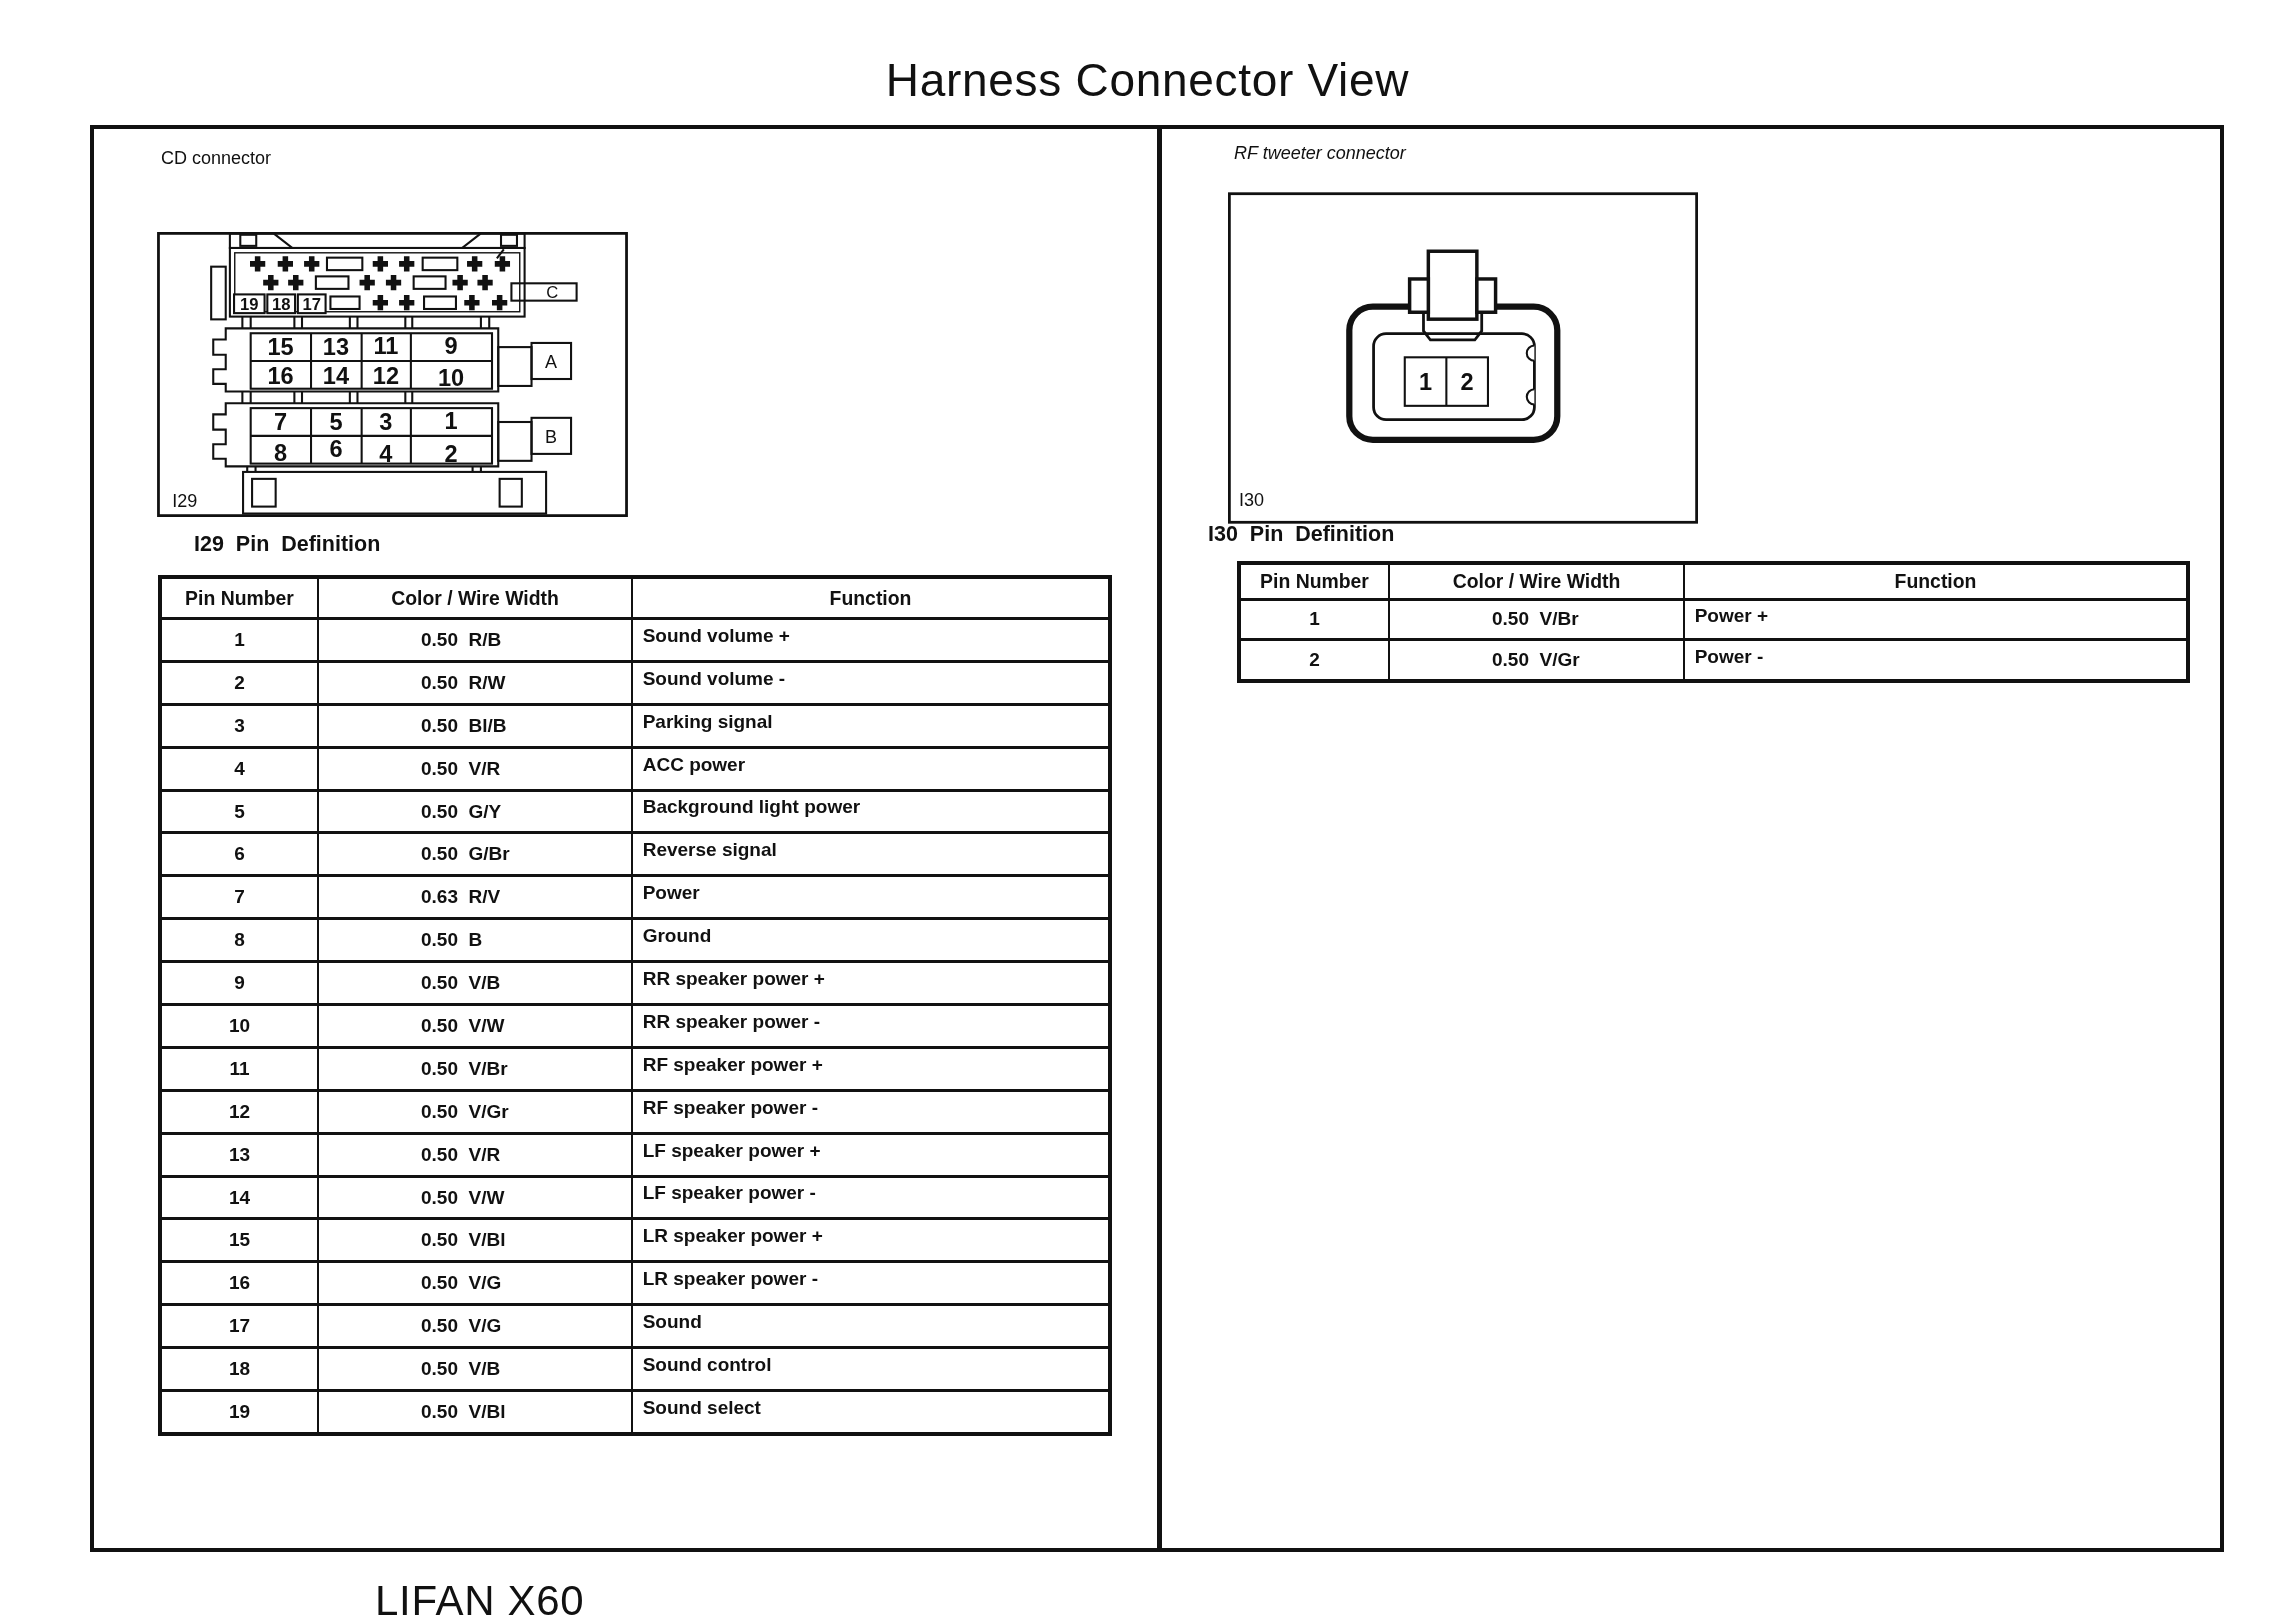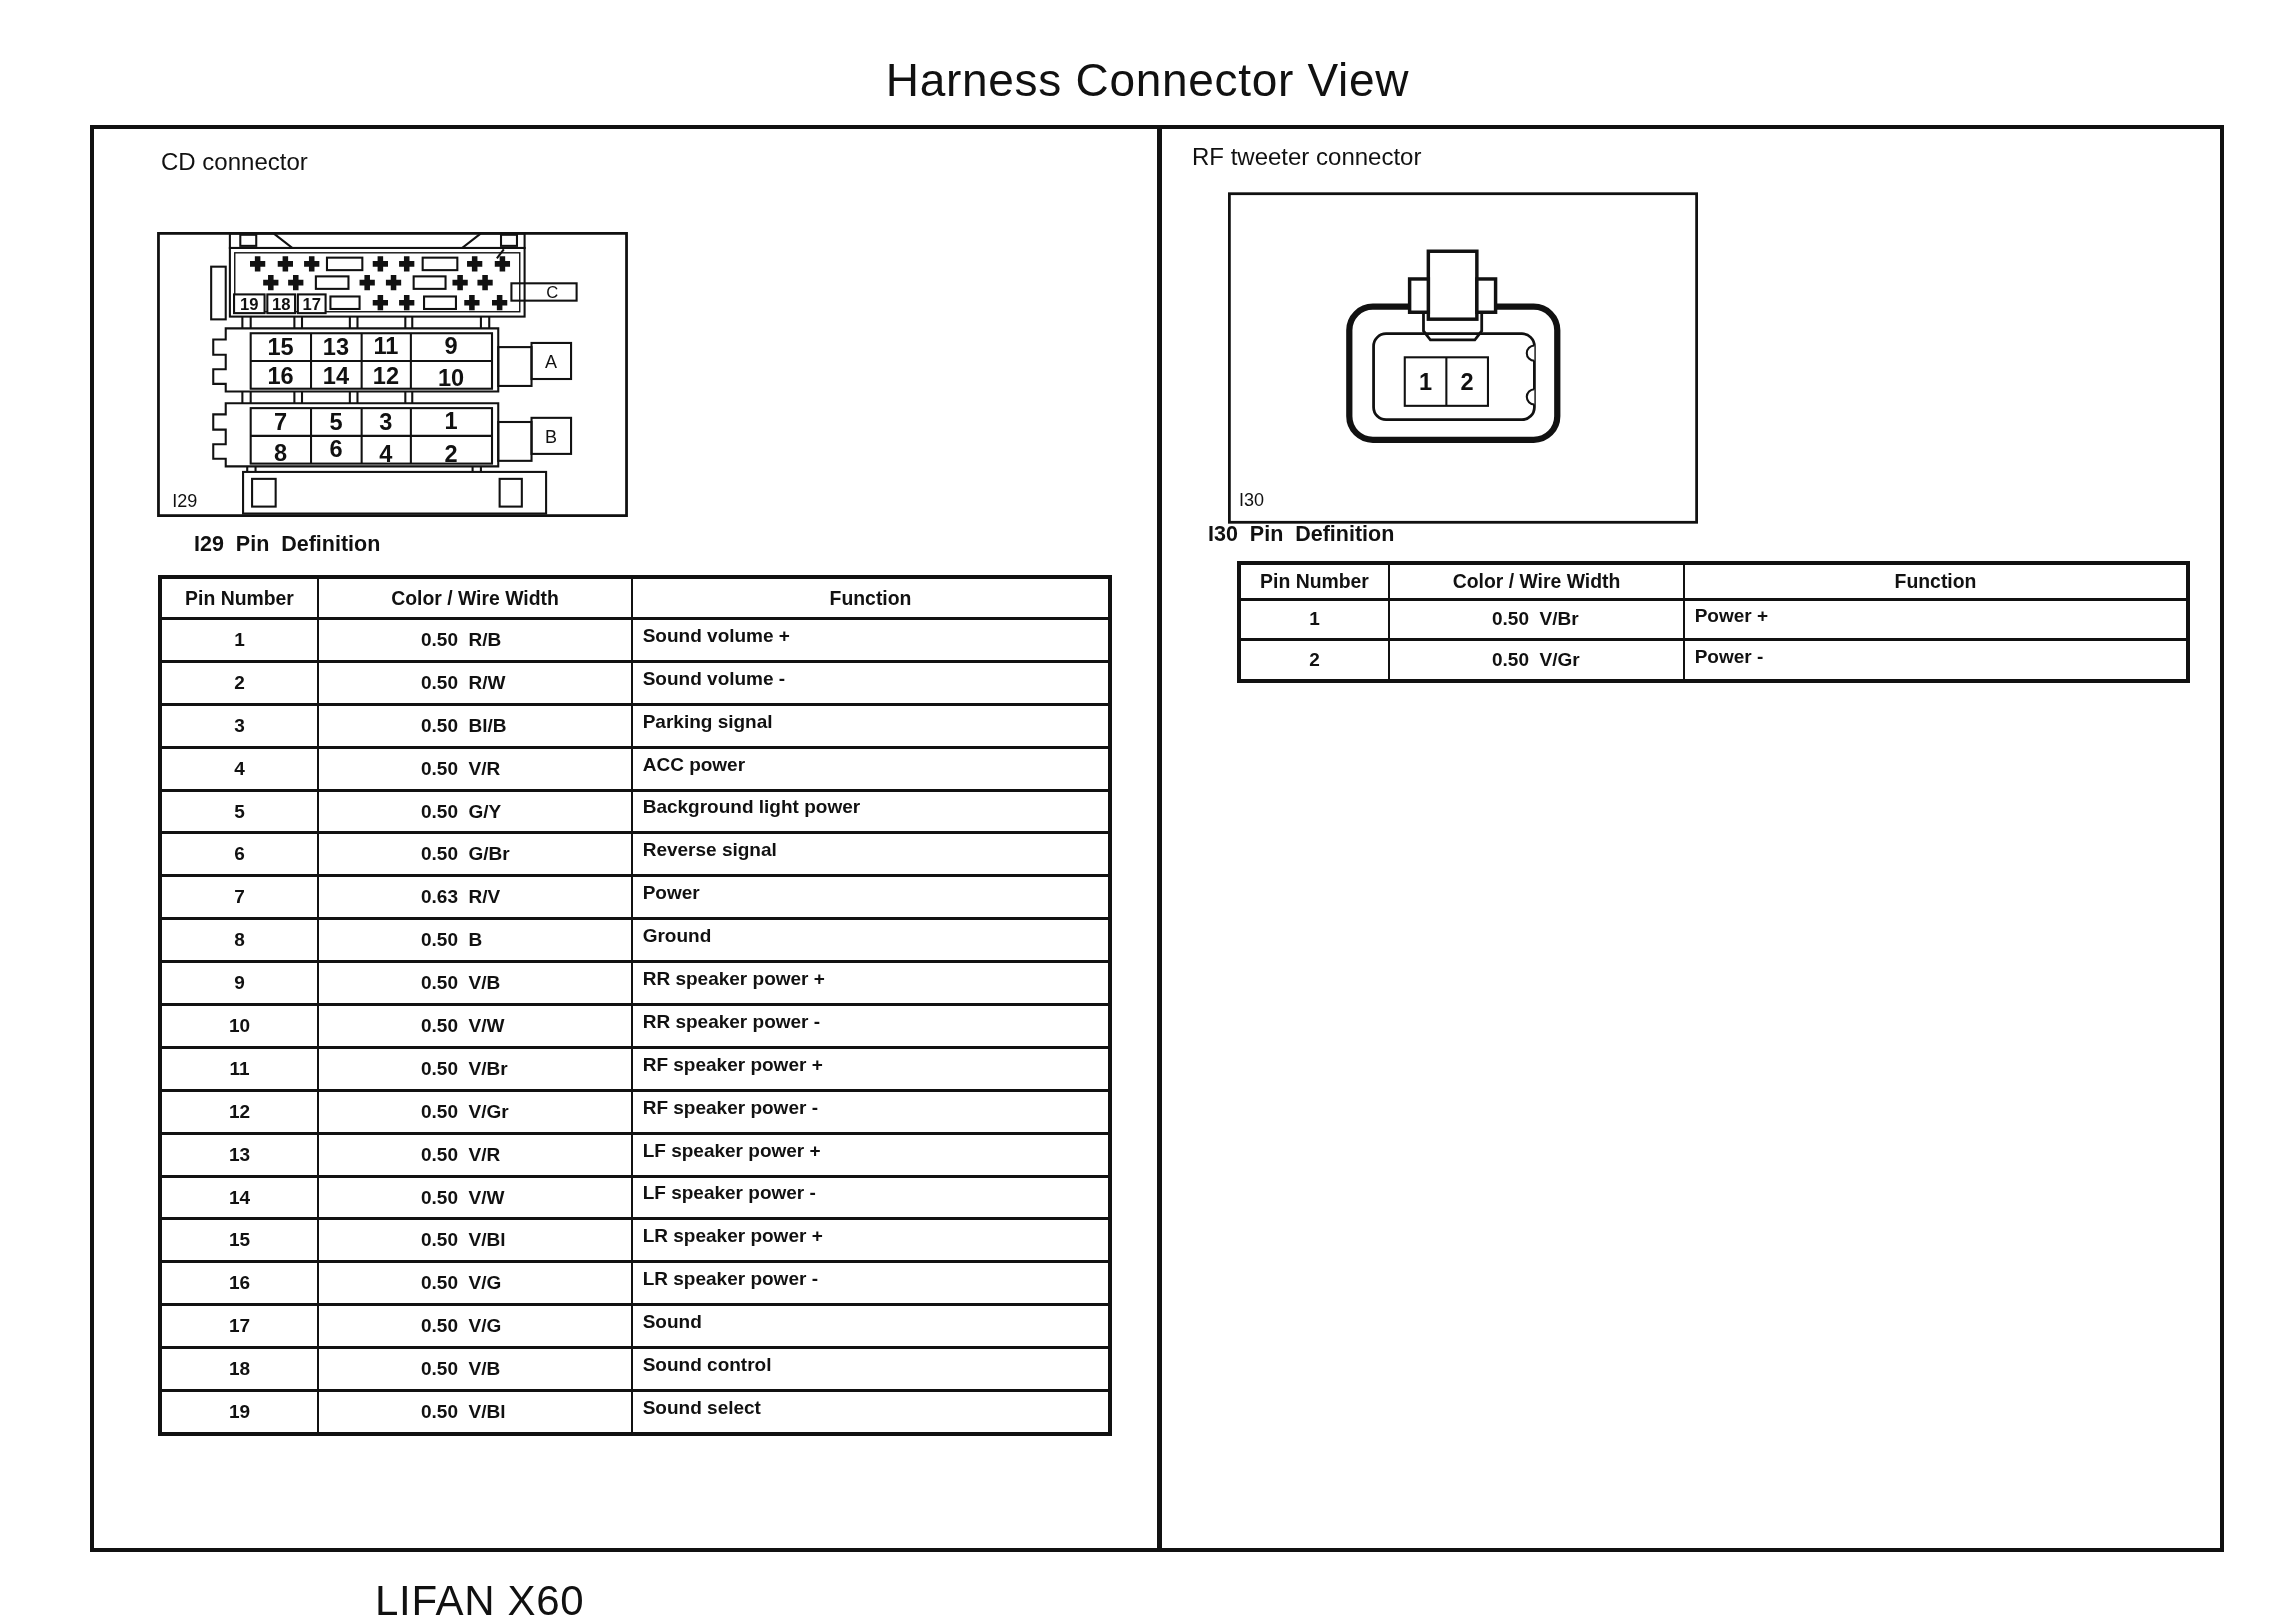--- a/index.html
+++ b/index.html
@@ -3,23 +3,23 @@
 <meta charset="utf-8">
 <style>
   html,body{margin:0;padding:0;background:#ffffff;}
   .page{position:relative;width:2295px;height:1623px;background:#ffffff;overflow:hidden;
         font-family:"Liberation Sans",sans-serif;color:#111111;}
   .title{position:absolute;top:53px;left:0;width:100%;text-align:center;
          font-size:46px;letter-spacing:0.7px;}
   .panel{position:absolute;left:90px;top:125px;width:2134px;height:1427px;
          border:4.2px solid #111111;box-sizing:border-box;background:#ffffff;}
   .vdivider{position:absolute;left:1157px;top:125px;width:4.9px;height:1427px;background:#111111;}
-  .fig-label{position:absolute;font-size:24px;}
+  .fig-label{position:absolute;font-size:18px;}
   .cd-label{left:161px;top:148px;}
-  .rf-label{left:1192px;top:143px;}
+  .rf-label{left:1234px;top:143px;font-style:italic;}
   .section-heading{position:absolute;font-size:21.5px;font-weight:700;white-space:pre;}
   .i29-heading{left:160px;top:532px;margin-left:34px;}
   .i30-heading{left:1208px;top:522px;}
   .fig-svg{position:absolute;}
   .cd-svg{left:157px;top:232px;}
   .rf-svg{left:1228px;top:192px;}
   .fig-svg text{fill:#111111;font-family:"Liberation Sans",sans-serif;}
   .pin-table{position:absolute;border-collapse:collapse;table-layout:fixed;background:#ffffff;
              border:4.2px solid #111111;}
   .pin-table th,.pin-table td{border:2.8px solid #111111;border-top-width:3.5px;border-bottom-width:3.5px;

